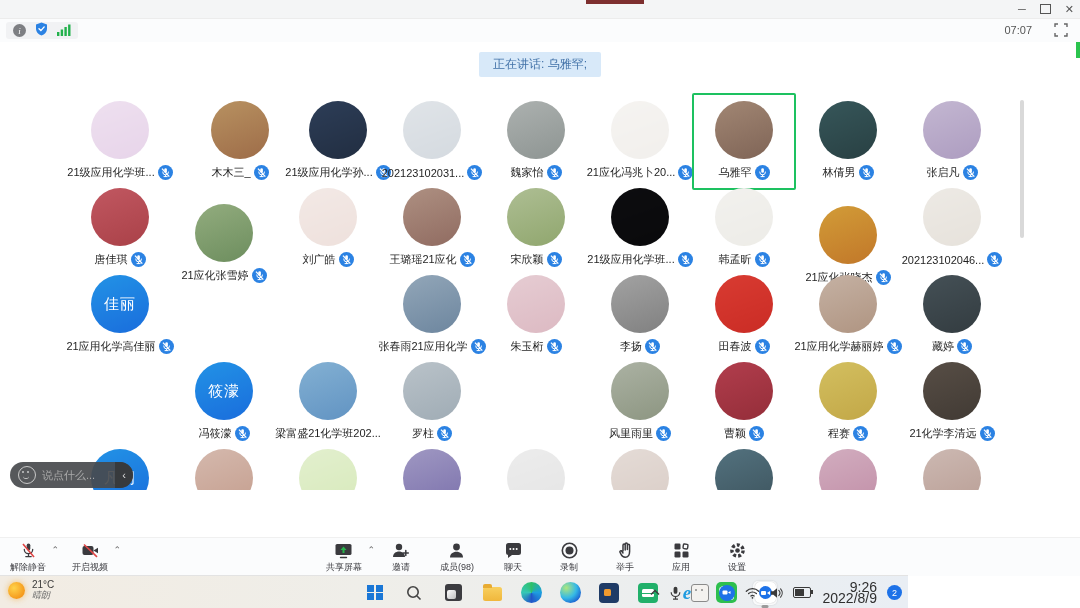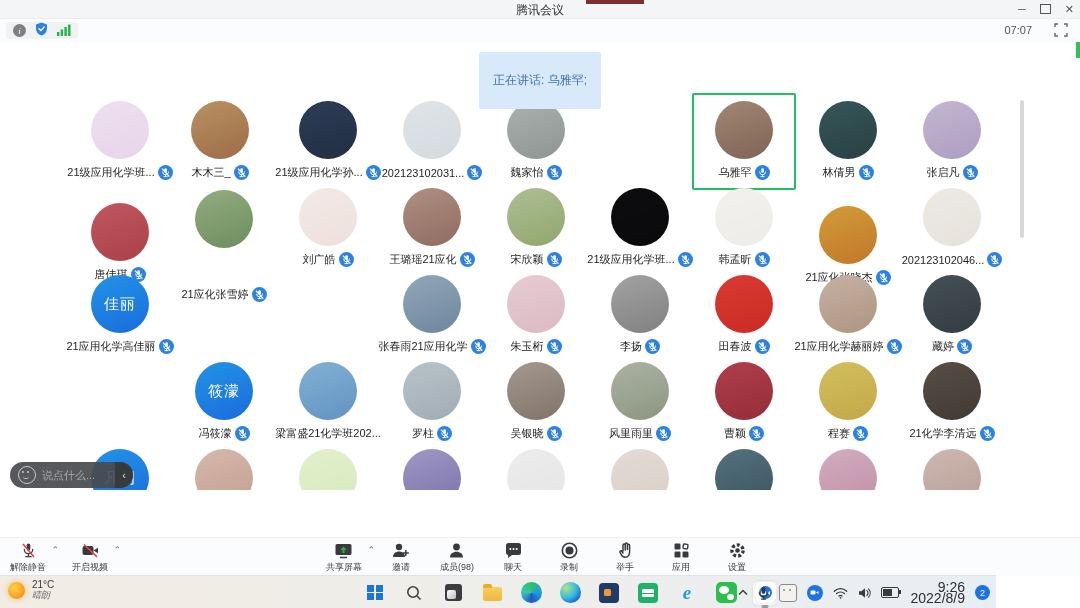--- a/index.html
+++ b/index.html
@@ -17,21 +17,21 @@
   .statusbar{position:absolute;left:0;top:19px;width:1080px;height:23px;background:#fbfcfd;z-index:29;}
   .status-pill{position:absolute;left:6px;top:3px;height:17px;display:flex;align-items:center;gap:9px;
                background:#f1f2f4;border-radius:3px;padding:0 7px;}
   .info-dot{width:13px;height:13px;border-radius:50%;background:#7d7f83;color:#fff;font-size:9px;
             display:flex;align-items:center;justify-content:center;font-style:italic;font-family:"Liberation Serif",serif;}
   .timer{position:absolute;right:48px;top:5px;font-size:11px;color:#555;}
   .fs-btn{position:absolute;right:12px;top:4px;width:14px;height:14px;}
   .edge-indicator{position:absolute;right:0;top:42px;width:4px;height:16px;background:#2bc44e;z-index:40;}
   
   .speak-banner{position:absolute;left:50%;transform:translateX(-50%);top:52px;background:#d8e9f9;
-                color:#4272a8;font-size:12px;padding:20px 14px;border-radius:2px;z-index:20;white-space:nowrap;}
+                color:#4272a8;font-size:12px;padding:4px 14px;border-radius:2px;z-index:20;white-space:nowrap;}
   
   .grid{position:absolute;left:0;top:42px;width:1080px;height:448px;overflow:hidden;background:#fff;}
   .tile{position:absolute;width:104px;box-sizing:border-box;border:2px solid transparent;border-radius:2px;
         display:flex;flex-direction:column;align-items:center;padding:6px 0 8px 0;}
   .tile.speaking{border-color:#1dc160;}
   .avatar{width:58px;height:58px;border-radius:50%;flex:none;
           background-image:linear-gradient(160deg,rgba(255,255,255,.18),rgba(0,0,0,.12));background-blend-mode:overlay;}
   .avatar.txt{display:flex;align-items:center;justify-content:center;}
   .avatar.txt span{color:#fff;font-size:15px;letter-spacing:1px;}
   .nrow{display:flex;align-items:center;justify-content:center;gap:3px;margin-top:6px;white-space:nowrap;}
@@ -49,21 +49,21 @@
                  display:flex;align-items:center;justify-content:center;}
   
   .toolbar{position:absolute;left:0;top:537px;width:1080px;height:38px;background:#fbfcfd;border-top:1px solid #f0f0f0;z-index:26;}
   .tb-left{position:absolute;left:10px;top:3px;display:flex;gap:26px;}
   .tb-center{position:absolute;left:0;right:0;top:3px;display:flex;justify-content:center;gap:22px;}
   .tb-item{display:flex;flex-direction:column;align-items:center;position:relative;min-width:34px;}
   .tb-item .lbl{font-size:9px;color:#3d3d42;margin-top:1px;white-space:nowrap;}
   .tb-chev{position:absolute;right:-13px;top:4px;font-size:9px;color:#666;}
   .tb-ic{width:19px;height:19px;display:flex;align-items:center;justify-content:center;}
   
-  .taskbar{position:absolute;left:0;top:575px;width:996px;height:33px;z-index:35;
+  .taskbar{position:absolute;left:0;top:575px;width:908px;height:33px;z-index:35;
            background:linear-gradient(90deg,#f2ece3 0%,#efeee9 40%,#e9eef4 100%);border-top:1px solid #e3e3e3;}
   .weather{position:absolute;left:8px;top:3px;display:flex;align-items:center;gap:7px;}
   .sun{width:17px;height:17px;border-radius:50%;background:radial-gradient(circle at 35% 35%,#ffd24a,#f59a1d 70%);box-shadow:0 0 6px rgba(245,160,30,.6);}
   .wx-txt{display:flex;flex-direction:column;line-height:11px;}
   .wx-temp{font-size:10px;color:#3a3a3a;}
   .wx-cond{font-size:9px;color:#6a6a6a;font-style:italic;}
   .tb-apps{position:absolute;left:363px;top:2px;display:flex;align-items:center;gap:15px;height:29px;}
   .app{width:24px;height:24px;border-radius:5px;position:relative;flex:none;display:flex;align-items:center;justify-content:center;}
   .app.active-wrap{background:rgba(255,255,255,.75);box-shadow:0 0 2px rgba(0,0,0,.15);}
   .app.active-wrap:after{content:"";position:absolute;bottom:-3px;left:50%;transform:translateX(-50%);width:7px;height:2.5px;border-radius:2px;background:#9a9a9a;}
@@ -97,21 +97,20 @@
   .ime:before{content:"";position:absolute;left:3px;top:4px;width:2px;height:2px;background:#8a8a8a;border-radius:50%;box-shadow:6px 0 0 #8a8a8a;}
   .traymeet{width:16px;height:16px;border-radius:50%;background:#1d72e8;display:flex;align-items:center;justify-content:center;}
   .battery{width:16px;height:9px;border:1.2px solid #3a3a3a;border-radius:2px;position:relative;}
   .battery:before{content:"";position:absolute;right:-3px;top:2px;width:1.6px;height:3.5px;background:#3a3a3a;}
   .battery:after{content:"";position:absolute;left:1px;top:1px;bottom:1px;width:9px;background:#3a3a3a;}
 </style>
 </head>
 <body>
 
 <div class="titlebar">
-  <div class="win-title">腾讯会议</div>
   <div class="win-controls">
     <span class="wc">─</span>
     <span class="wc wc-max"></span>
     <span class="wc">✕</span>
   </div>
 </div>
 <div class="bg-window-sliver"></div>
 
 <div class="statusbar">
   <div class="status-pill">
@@ -150,35 +149,35 @@
         <span class="micb">
           <svg width="15" height="15" viewBox="0 0 15 15">
             <circle cx="7.5" cy="7.5" r="7.5" fill="#2b82e3"></circle>
             <rect x="6.3" y="3.2" width="2.6" height="4.6" rx="1.3" fill="#fff"></rect>
             <path d="M4.7 7a2.9 2.9 0 0 0 5.8 0M7.6 9.9v1.6M6 11.6h3.2" stroke="#fff" stroke-width="1" fill="none" stroke-linecap="round"></path>
             <line x1="4" y1="3.6" x2="11.3" y2="11.6" stroke="#fff" stroke-width="1.3"></line>
           </svg>
         </span>
       </div>
     </div>
-    <div class="tile" style="left: 168px; top: 51px;">
+    <div class="tile" style="left: 188px; top: 51px;">
       <div class="avatar" style="background-color: rgb(168, 123, 82);"></div>
       <div class="nrow">
         <span class="pname">木木三_</span>
         <span class="micb">
           <svg width="15" height="15" viewBox="0 0 15 15">
             <circle cx="7.5" cy="7.5" r="7.5" fill="#2b82e3"></circle>
             <rect x="6.3" y="3.2" width="2.6" height="4.6" rx="1.3" fill="#fff"></rect>
             <path d="M4.7 7a2.9 2.9 0 0 0 5.8 0M7.6 9.9v1.6M6 11.6h3.2" stroke="#fff" stroke-width="1" fill="none" stroke-linecap="round"></path>
             <line x1="4" y1="3.6" x2="11.3" y2="11.6" stroke="#fff" stroke-width="1.3"></line>
           </svg>
         </span>
       </div>
     </div>
-    <div class="tile" style="left: 276px; top: 51px;">
+    <div class="tile" style="left: 286px; top: 51px;">
       <div class="avatar" style="background-color: rgb(38, 52, 74);"></div>
       <div class="nrow">
         <span class="pname">21级应用化学孙...</span>
         <span class="micb">
           <svg width="15" height="15" viewBox="0 0 15 15">
             <circle cx="7.5" cy="7.5" r="7.5" fill="#2b82e3"></circle>
             <rect x="6.3" y="3.2" width="2.6" height="4.6" rx="1.3" fill="#fff"></rect>
             <path d="M4.7 7a2.9 2.9 0 0 0 5.8 0M7.6 9.9v1.6M6 11.6h3.2" stroke="#fff" stroke-width="1" fill="none" stroke-linecap="round"></path>
             <line x1="4" y1="3.6" x2="11.3" y2="11.6" stroke="#fff" stroke-width="1.3"></line>
           </svg>
@@ -206,20 +205,34 @@
         <span class="micb">
           <svg width="15" height="15" viewBox="0 0 15 15">
             <circle cx="7.5" cy="7.5" r="7.5" fill="#2b82e3"></circle>
             <rect x="6.3" y="3.2" width="2.6" height="4.6" rx="1.3" fill="#fff"></rect>
             <path d="M4.7 7a2.9 2.9 0 0 0 5.8 0M7.6 9.9v1.6M6 11.6h3.2" stroke="#fff" stroke-width="1" fill="none" stroke-linecap="round"></path>
             <line x1="4" y1="3.6" x2="11.3" y2="11.6" stroke="#fff" stroke-width="1.3"></line>
           </svg>
         </span>
       </div>
     </div>
+    <div class="tile" style="left: 588px; top: 51px;">
+      <div class="avatar" style="background-color: rgb(243, 241, 238);"></div>
+      <div class="nrow">
+        <span class="pname">21应化冯兆卜20...</span>
+        <span class="micb">
+          <svg width="15" height="15" viewBox="0 0 15 15">
+            <circle cx="7.5" cy="7.5" r="7.5" fill="#2b82e3"></circle>
+            <rect x="6.3" y="3.2" width="2.6" height="4.6" rx="1.3" fill="#fff"></rect>
+            <path d="M4.7 7a2.9 2.9 0 0 0 5.8 0M7.6 9.9v1.6M6 11.6h3.2" stroke="#fff" stroke-width="1" fill="none" stroke-linecap="round"></path>
+            <line x1="4" y1="3.6" x2="11.3" y2="11.6" stroke="#fff" stroke-width="1.3"></line>
+          </svg>
+        </span>
+      </div>
+    </div>
     <div class="tile speaking" style="left: 692px; top: 51px;">
       <div class="avatar" style="background-color: rgb(141, 114, 98);"></div>
       <div class="nrow">
         <span class="pname">乌雅罕</span>
         <span class="micb">
           <svg width="15" height="15" viewBox="0 0 15 15">
             <circle cx="7.5" cy="7.5" r="7.5" fill="#2b82e3"></circle>
             <rect x="6.3" y="3.2" width="2.6" height="4.6" rx="1.3" fill="#fff"></rect>
             <path d="M4.7 7a2.9 2.9 0 0 0 5.8 0M7.6 9.9v1.6M6 11.6h3.2" stroke="#fff" stroke-width="1" fill="none" stroke-linecap="round"></path>
           </svg>
@@ -247,35 +260,35 @@
         <span class="micb">
           <svg width="15" height="15" viewBox="0 0 15 15">
             <circle cx="7.5" cy="7.5" r="7.5" fill="#2b82e3"></circle>
             <rect x="6.3" y="3.2" width="2.6" height="4.6" rx="1.3" fill="#fff"></rect>
             <path d="M4.7 7a2.9 2.9 0 0 0 5.8 0M7.6 9.9v1.6M6 11.6h3.2" stroke="#fff" stroke-width="1" fill="none" stroke-linecap="round"></path>
             <line x1="4" y1="3.6" x2="11.3" y2="11.6" stroke="#fff" stroke-width="1.3"></line>
           </svg>
         </span>
       </div>
     </div>
-    <div class="tile" style="left: 68px; top: 153px; text-align: center;">
+    <div class="tile" style="left: 68px; top: 138px; text-align: center;">
       <div class="avatar" style="background-color: rgb(179, 74, 82);"></div>
       <div class="nrow">
         <span class="pname">唐佳琪</span>
         <span class="micb">
           <svg width="15" height="15" viewBox="0 0 15 15">
             <circle cx="7.5" cy="7.5" r="7.5" fill="#2b82e3"></circle>
             <rect x="6.3" y="3.2" width="2.6" height="4.6" rx="1.3" fill="#fff"></rect>
             <path d="M4.7 7a2.9 2.9 0 0 0 5.8 0M7.6 9.9v1.6M6 11.6h3.2" stroke="#fff" stroke-width="1" fill="none" stroke-linecap="round"></path>
             <line x1="4" y1="3.6" x2="11.3" y2="11.6" stroke="#fff" stroke-width="1.3"></line>
           </svg>
         </span>
       </div>
     </div>
-    <div class="tile" style="left: 172px; top: 140px; gap: 33px;">
+    <div class="tile" style="left: 172px; top: 154px;">
       <div class="avatar" style="background-color: rgb(124, 154, 107);"></div>
       <div class="nrow">
         <span class="pname">21应化张雪婷</span>
         <span class="micb">
           <svg width="15" height="15" viewBox="0 0 15 15">
             <circle cx="7.5" cy="7.5" r="7.5" fill="#2b82e3"></circle>
             <rect x="6.3" y="3.2" width="2.6" height="4.6" rx="1.3" fill="#fff"></rect>
             <path d="M4.7 7a2.9 2.9 0 0 0 5.8 0M7.6 9.9v1.6M6 11.6h3.2" stroke="#fff" stroke-width="1" fill="none" stroke-linecap="round"></path>
             <line x1="4" y1="3.6" x2="11.3" y2="11.6" stroke="#fff" stroke-width="1.3"></line>
           </svg>
@@ -499,34 +512,20 @@
     <div class="tile" style="left: 276px; top: 312px;">
       <div class="avatar" style="background-color: rgb(111, 159, 201);"></div>
       <div class="nrow">
         <span class="pname">梁富盛21化学班202...</span>
       </div>
     </div>
     <div class="tile" style="left: 380px; top: 312px;">
       <div class="avatar" style="background-color: rgb(170, 181, 189);"></div>
       <div class="nrow">
         <span class="pname">罗柱</span>
-        <span class="micb">
-          <svg width="15" height="15" viewBox="0 0 15 15">
-            <circle cx="7.5" cy="7.5" r="7.5" fill="#2b82e3"></circle>
-            <rect x="6.3" y="3.2" width="2.6" height="4.6" rx="1.3" fill="#fff"></rect>
-            <path d="M4.7 7a2.9 2.9 0 0 0 5.8 0M7.6 9.9v1.6M6 11.6h3.2" stroke="#fff" stroke-width="1" fill="none" stroke-linecap="round"></path>
-            <line x1="4" y1="3.6" x2="11.3" y2="11.6" stroke="#fff" stroke-width="1.3"></line>
-          </svg>
-        </span>
-      </div>
-    </div>
-    <div class="tile" style="left: 484px; top: 312px;">
-      <div class="avatar" style="background-color: rgb(143, 130, 121);"></div>
-      <div class="nrow">
-        <span class="pname">吴银晓</span>
         <span class="micb">
           <svg width="15" height="15" viewBox="0 0 15 15">
             <circle cx="7.5" cy="7.5" r="7.5" fill="#2b82e3"></circle>
             <rect x="6.3" y="3.2" width="2.6" height="4.6" rx="1.3" fill="#fff"></rect>
             <path d="M4.7 7a2.9 2.9 0 0 0 5.8 0M7.6 9.9v1.6M6 11.6h3.2" stroke="#fff" stroke-width="1" fill="none" stroke-linecap="round"></path>
             <line x1="4" y1="3.6" x2="11.3" y2="11.6" stroke="#fff" stroke-width="1.3"></line>
           </svg>
         </span>
       </div>
     </div>

